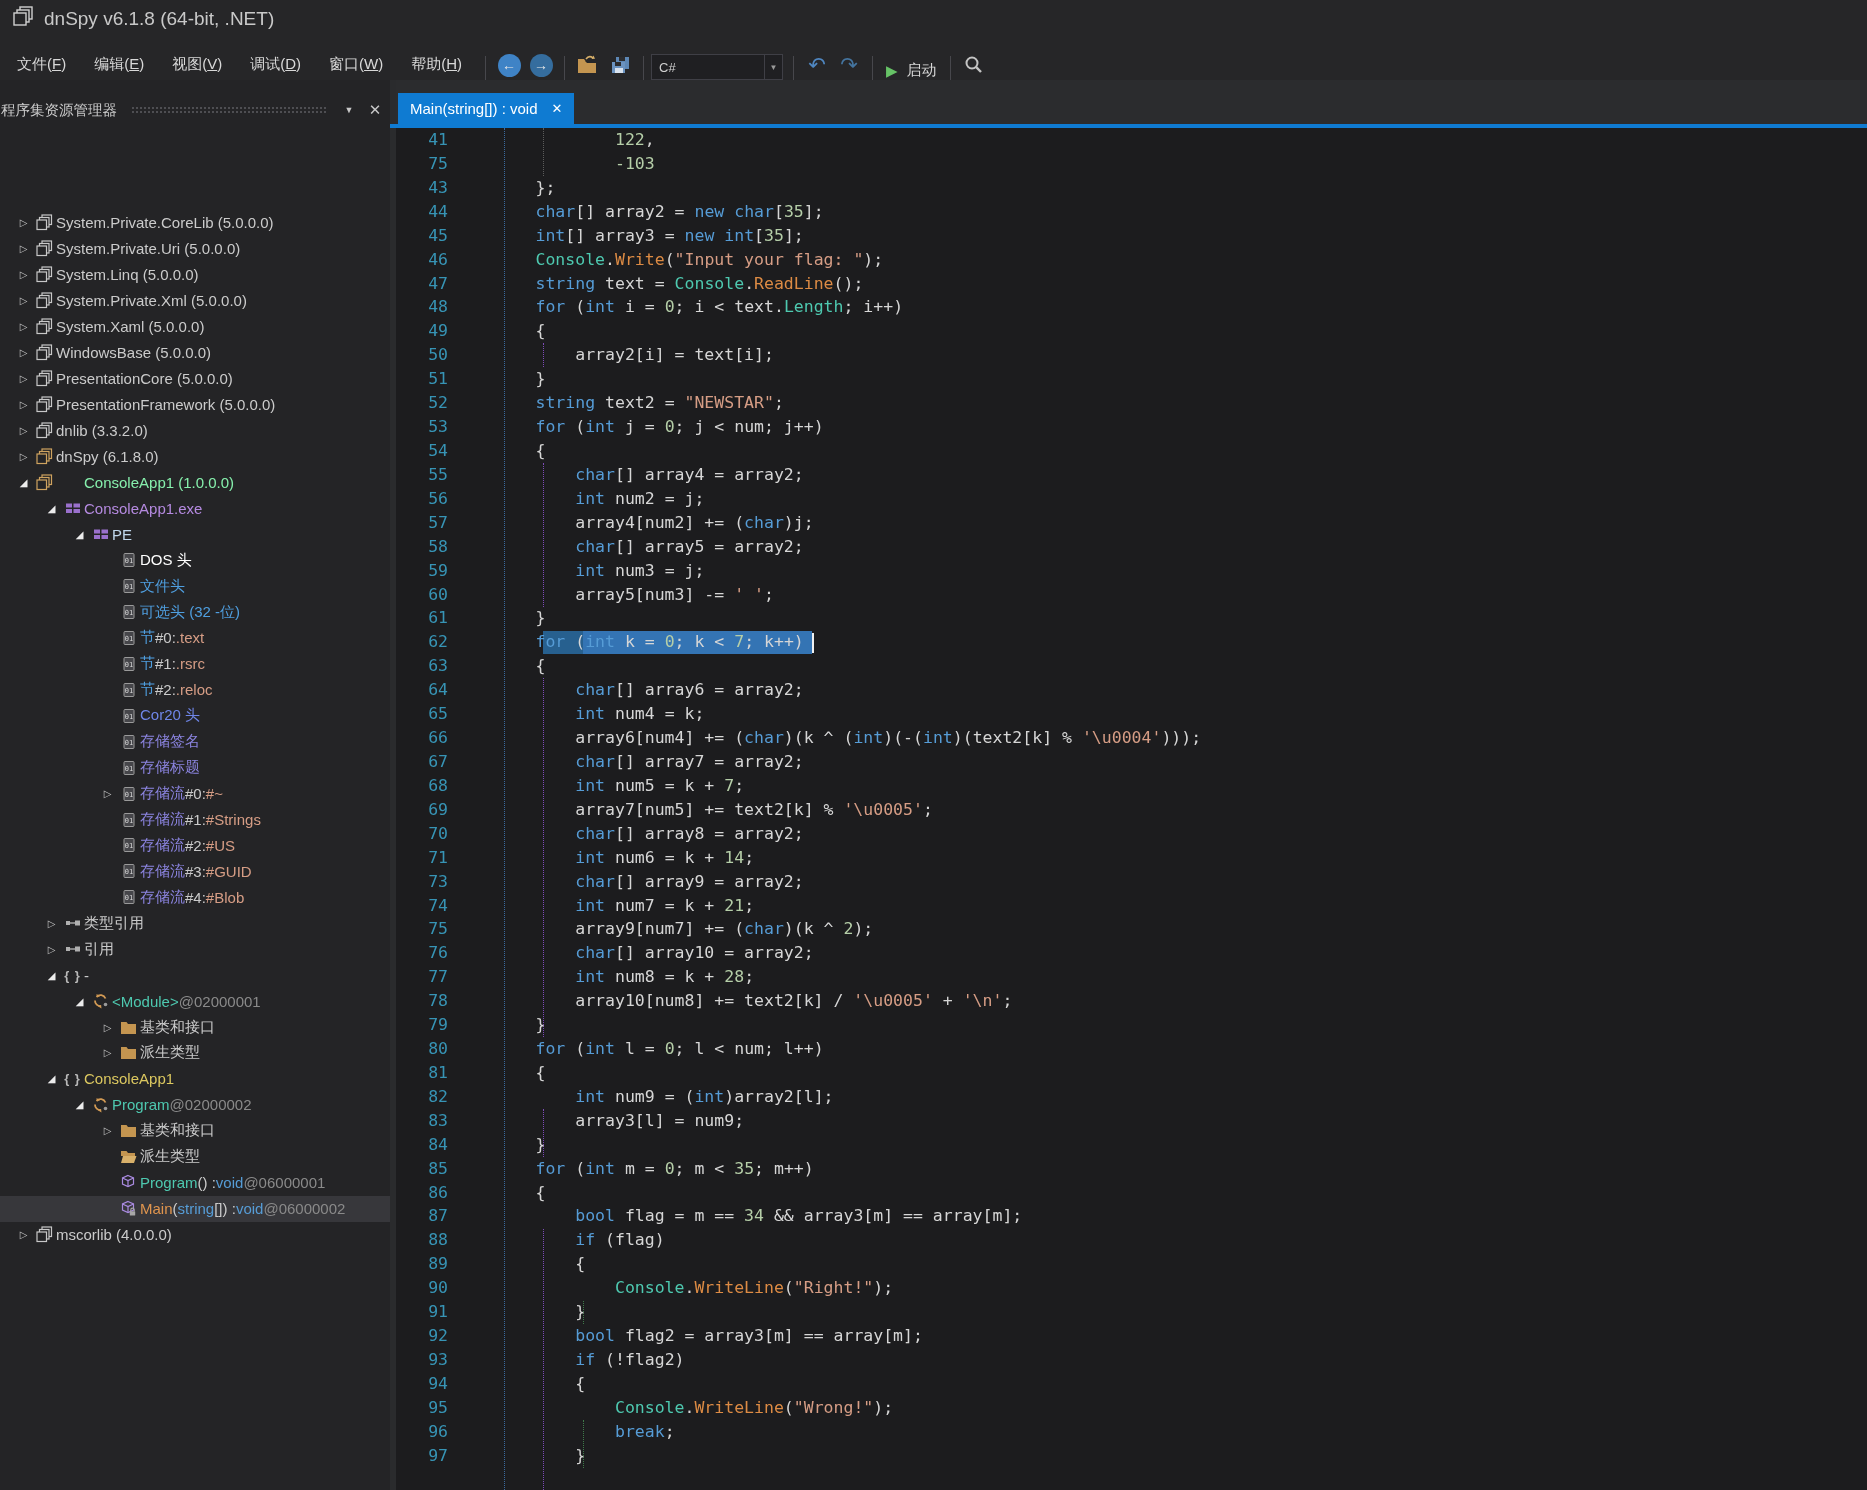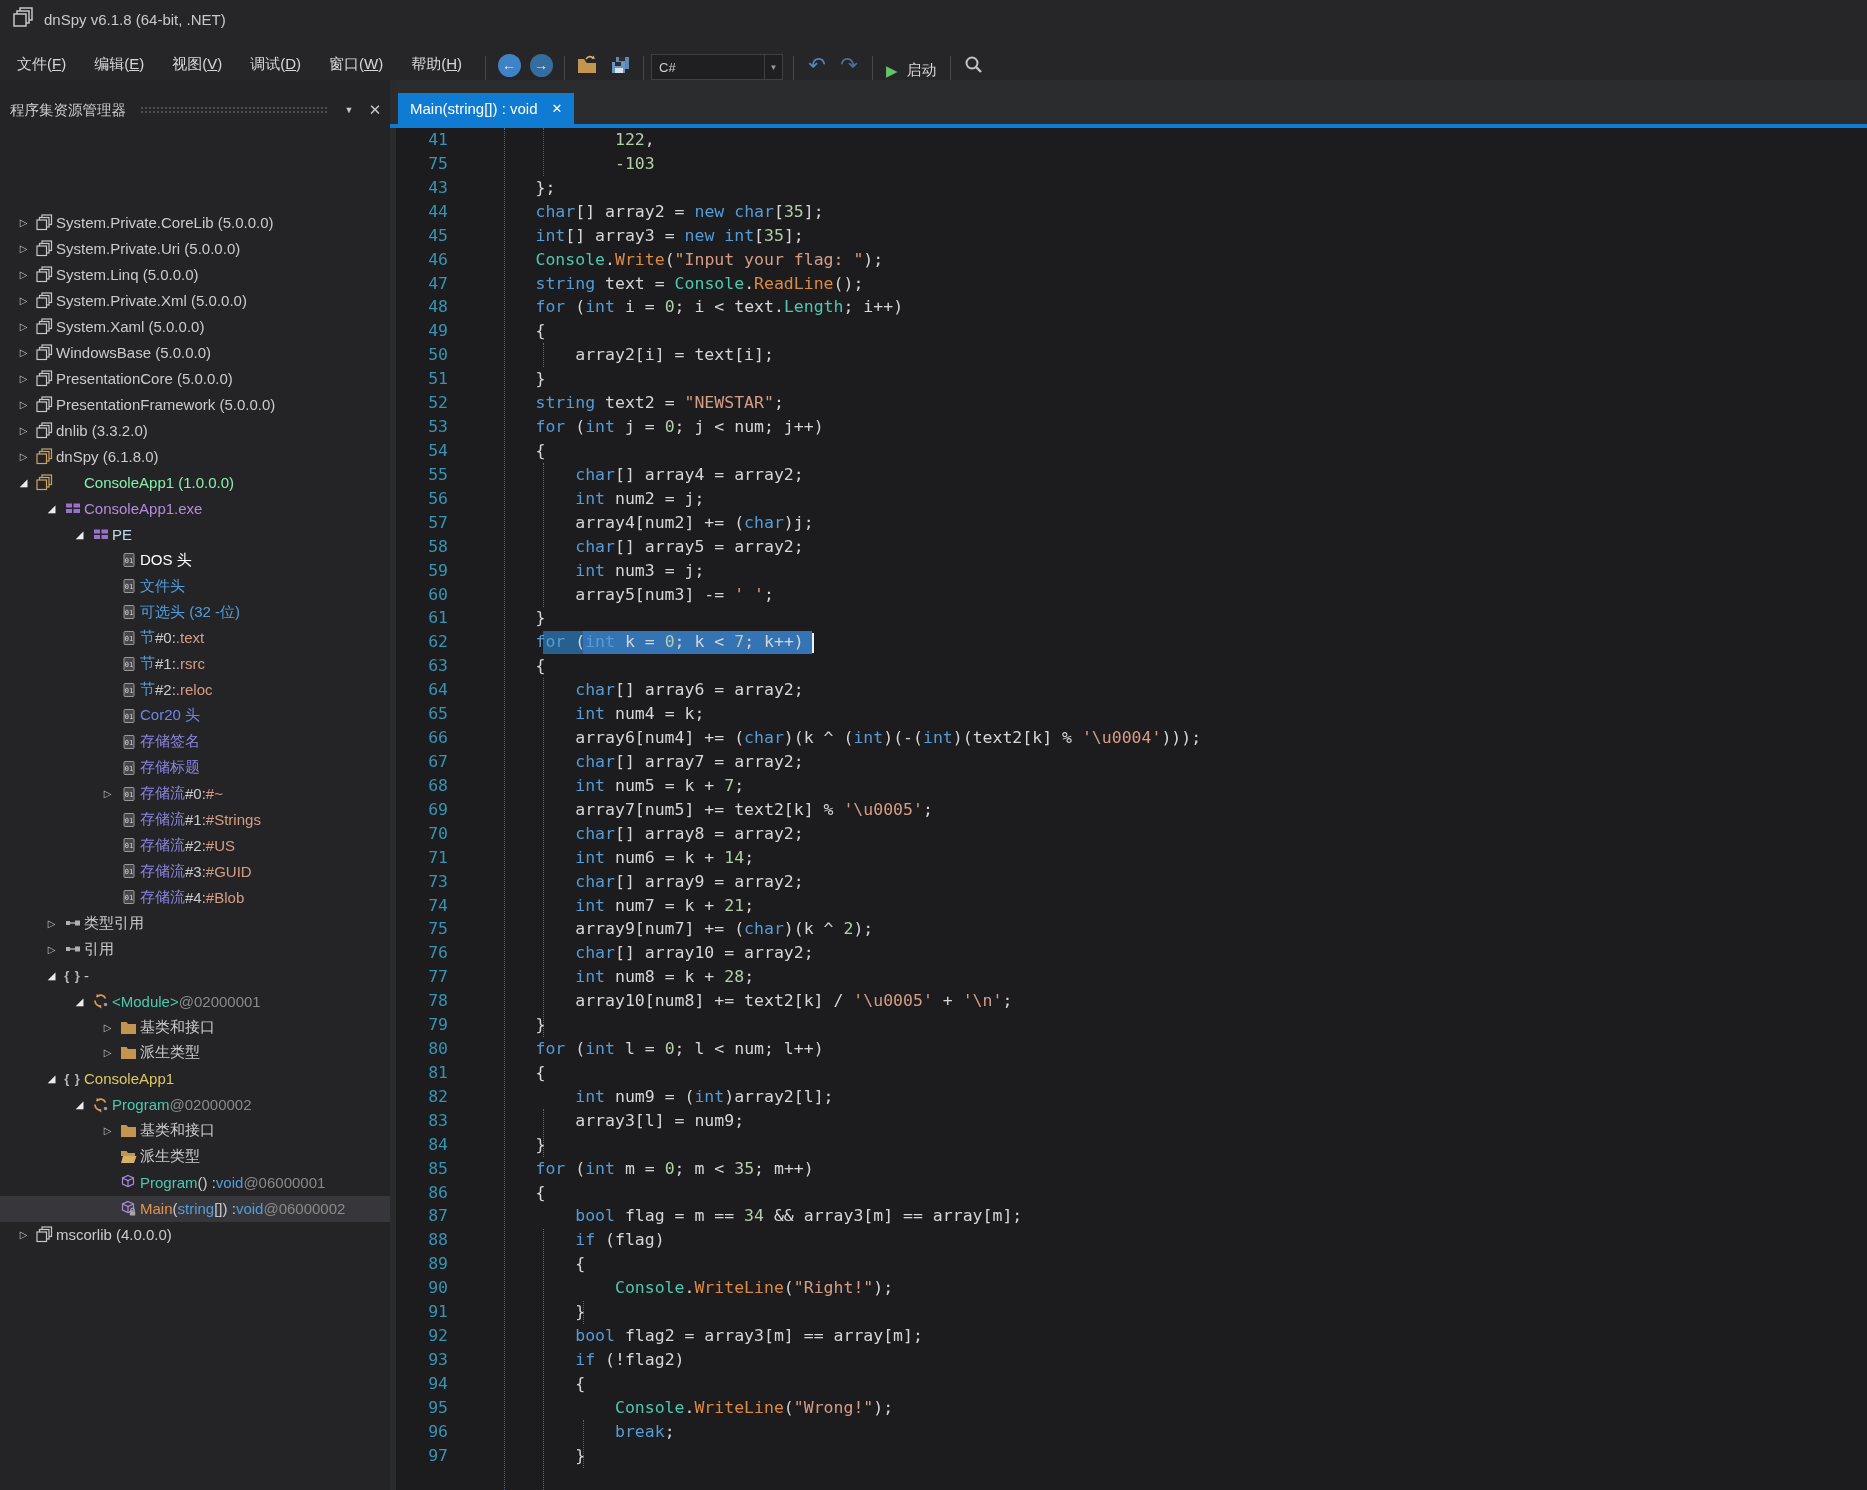--- a/index.html
+++ b/index.html
@@ -2,21 +2,21 @@
 <html><head>
 <meta charset="utf-8">
 <style>
   * { margin:0; padding:0; box-sizing:border-box; }
   html,body { width:1867px; height:1490px; overflow:hidden; background:#1c1c1e;
     font-family:"Liberation Sans", sans-serif; }
   #app { position:relative; width:1867px; height:1490px; background:#262628; }
 
   
   .titlebar { position:absolute; left:0; top:0; width:100%; height:38px;
-    background:#262628; display:flex; align-items:center; color:#c9c9c9; font-size:15px; }
+    background:#262628; display:flex; align-items:center; color:#c9c9c9; font-size:19px; }
   .titlebar .appicon { margin:0 10px 0 12px; }
 
   
   .menubar { position:absolute; left:0; top:38px; width:100%; height:42px;
     background:#262628; display:flex; align-items:flex-end; color:#d8d8d8; font-size:15px; }
   .menu-item { padding:6px 11px; margin-left:6px; cursor:default; }
   .menu-item u { text-decoration:underline; }
   .tb-sep { width:1px; height:24px; background:#47474c; margin:0 7px; }
   .tb-btn { display:flex; align-items:center; justify-content:center;
     width:30px; height:30px; margin:0 1px; }
@@ -32,21 +32,21 @@
   .start-btn .tri { color:#66c266; font-size:15px; }
   .start-btn .lbl { color:#d8d8d8; font-size:15px; }
 
   
   .content { position:absolute; left:0; top:80px; width:1867px; height:1410px; background:#242427; }
 
   
   .panel { position:absolute; left:0; top:0; width:390px; height:1410px; background:#242426; overflow:hidden; }
   .panel-header { position:absolute; left:0; top:13px; width:390px; height:34px;
     display:flex; align-items:center; color:#cccccc; font-size:14.5px; }
-  .panel-header .ttl { margin-left:10px; white-space:nowrap; }
+  .panel-header .ttl { margin-left:1px; white-space:nowrap; }
   .panel-grip { flex:1; height:8px; margin:0 10px 0 14px;
     background-image:radial-gradient(#4e4e52 1px, transparent 1.1px);
     background-size:4px 4px; }
   .ph-btn { width:22px; height:22px; display:flex; align-items:center; justify-content:center;
     color:#c8c8c8; margin-right:4px; flex:none; }
   .tree { position:absolute; left:0; top:130px; width:390px; }
   .trow { height:25.95px; display:flex; align-items:center; white-space:nowrap;
     font-size:15px; overflow:hidden; }
   .trow.sel { background:#37373b; }
   .exp { width:19px; flex:none; text-align:center; font-size:10px; color:#c0c0c0; }

